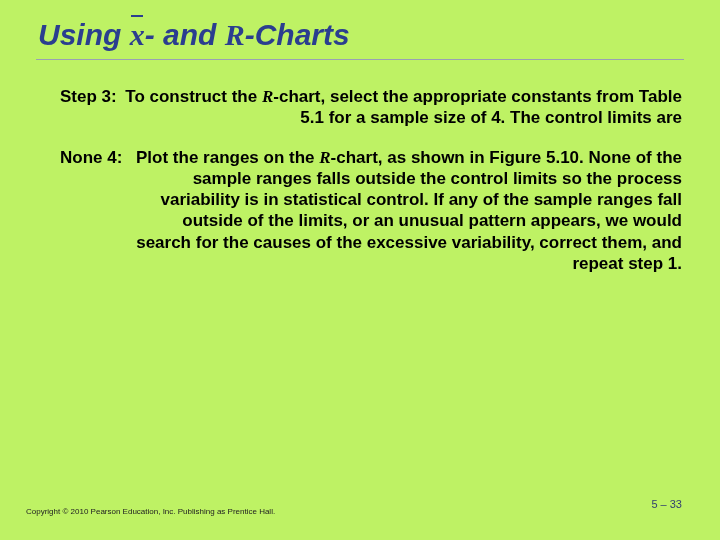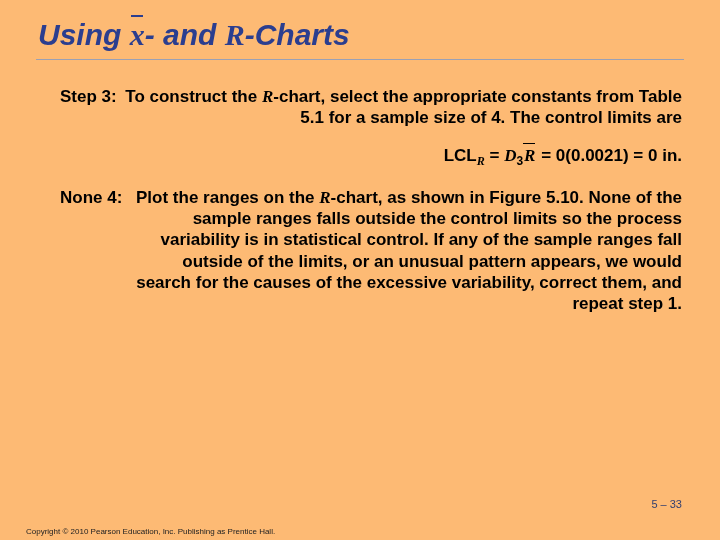--- a/index.html
+++ b/index.html
@@ -7,21 +7,21 @@
   body {
     font-family: Arial, Helvetica, sans-serif;
     background: #fff;
     color: #000;
     position: relative;
     overflow: hidden;
   }
   .slide {
     width: 720px;
     height: 540px;
-    background: #fdba74;
+    background: #bef264;
     position: relative;
     padding: 18px 36px 0 36px;
   }
   .title {
     font-size: 30px;
     font-weight: bold;
     font-style: italic;
     color: #2b3e8f;
     line-height: 1.1;
     padding-left: 2px;
@@ -83,21 +83,21 @@
   .pagenum {
     position: absolute;
     right: 38px;
     bottom: 30px;
     font-size: 11px;
     color: #33406f;
   }
   .copyright {
     position: absolute;
     left: 26px;
-    bottom: 4px;
+    bottom: 24px;
     font-size: 8px;
     color: #222;
   }
 </style>
 </head>
 <body>
 
 <div class="slide">
 
   <div class="title">
@@ -109,25 +109,20 @@
   <div class="body">
 
     <div class="step">
       <div class="label">Step 3:</div>
       <div class="text">
         <span>To construct the </span><span class="Rserif">R</span><span>-chart, select the appropriate constants from Table 5.1 for a sample size of 4. The control limits are</span>
       </div>
     </div>
 
     <div class="eqns">
-      <div class="eqn">
-        <span class="lhs">
-          <span>LCL</span><span class="sub">R</span><span> = </span><span class="D">D</span><span class="sub" style="font-style:normal;font-family:Arial">3</span><span class="Rbar">R</span><span> = </span>
-        </span><span> 0(0.0021) = 0 in.</span>
-      </div>
     </div>
 
     <div class="step">
       <div class="label">None 4:</div>
       <div class="text">
         <span>Plot the ranges on the </span><span class="Rserif">R</span><span>-chart, as shown in Figure 5.10. None of the sample ranges falls outside the control limits so the process variability is in statistical control. If any of the sample ranges fall outside of the limits, or an unusual pattern appears, we would search for the causes of the excessive variability, correct them, and repeat step 1.</span>
       </div>
     </div>
 
   </div>

